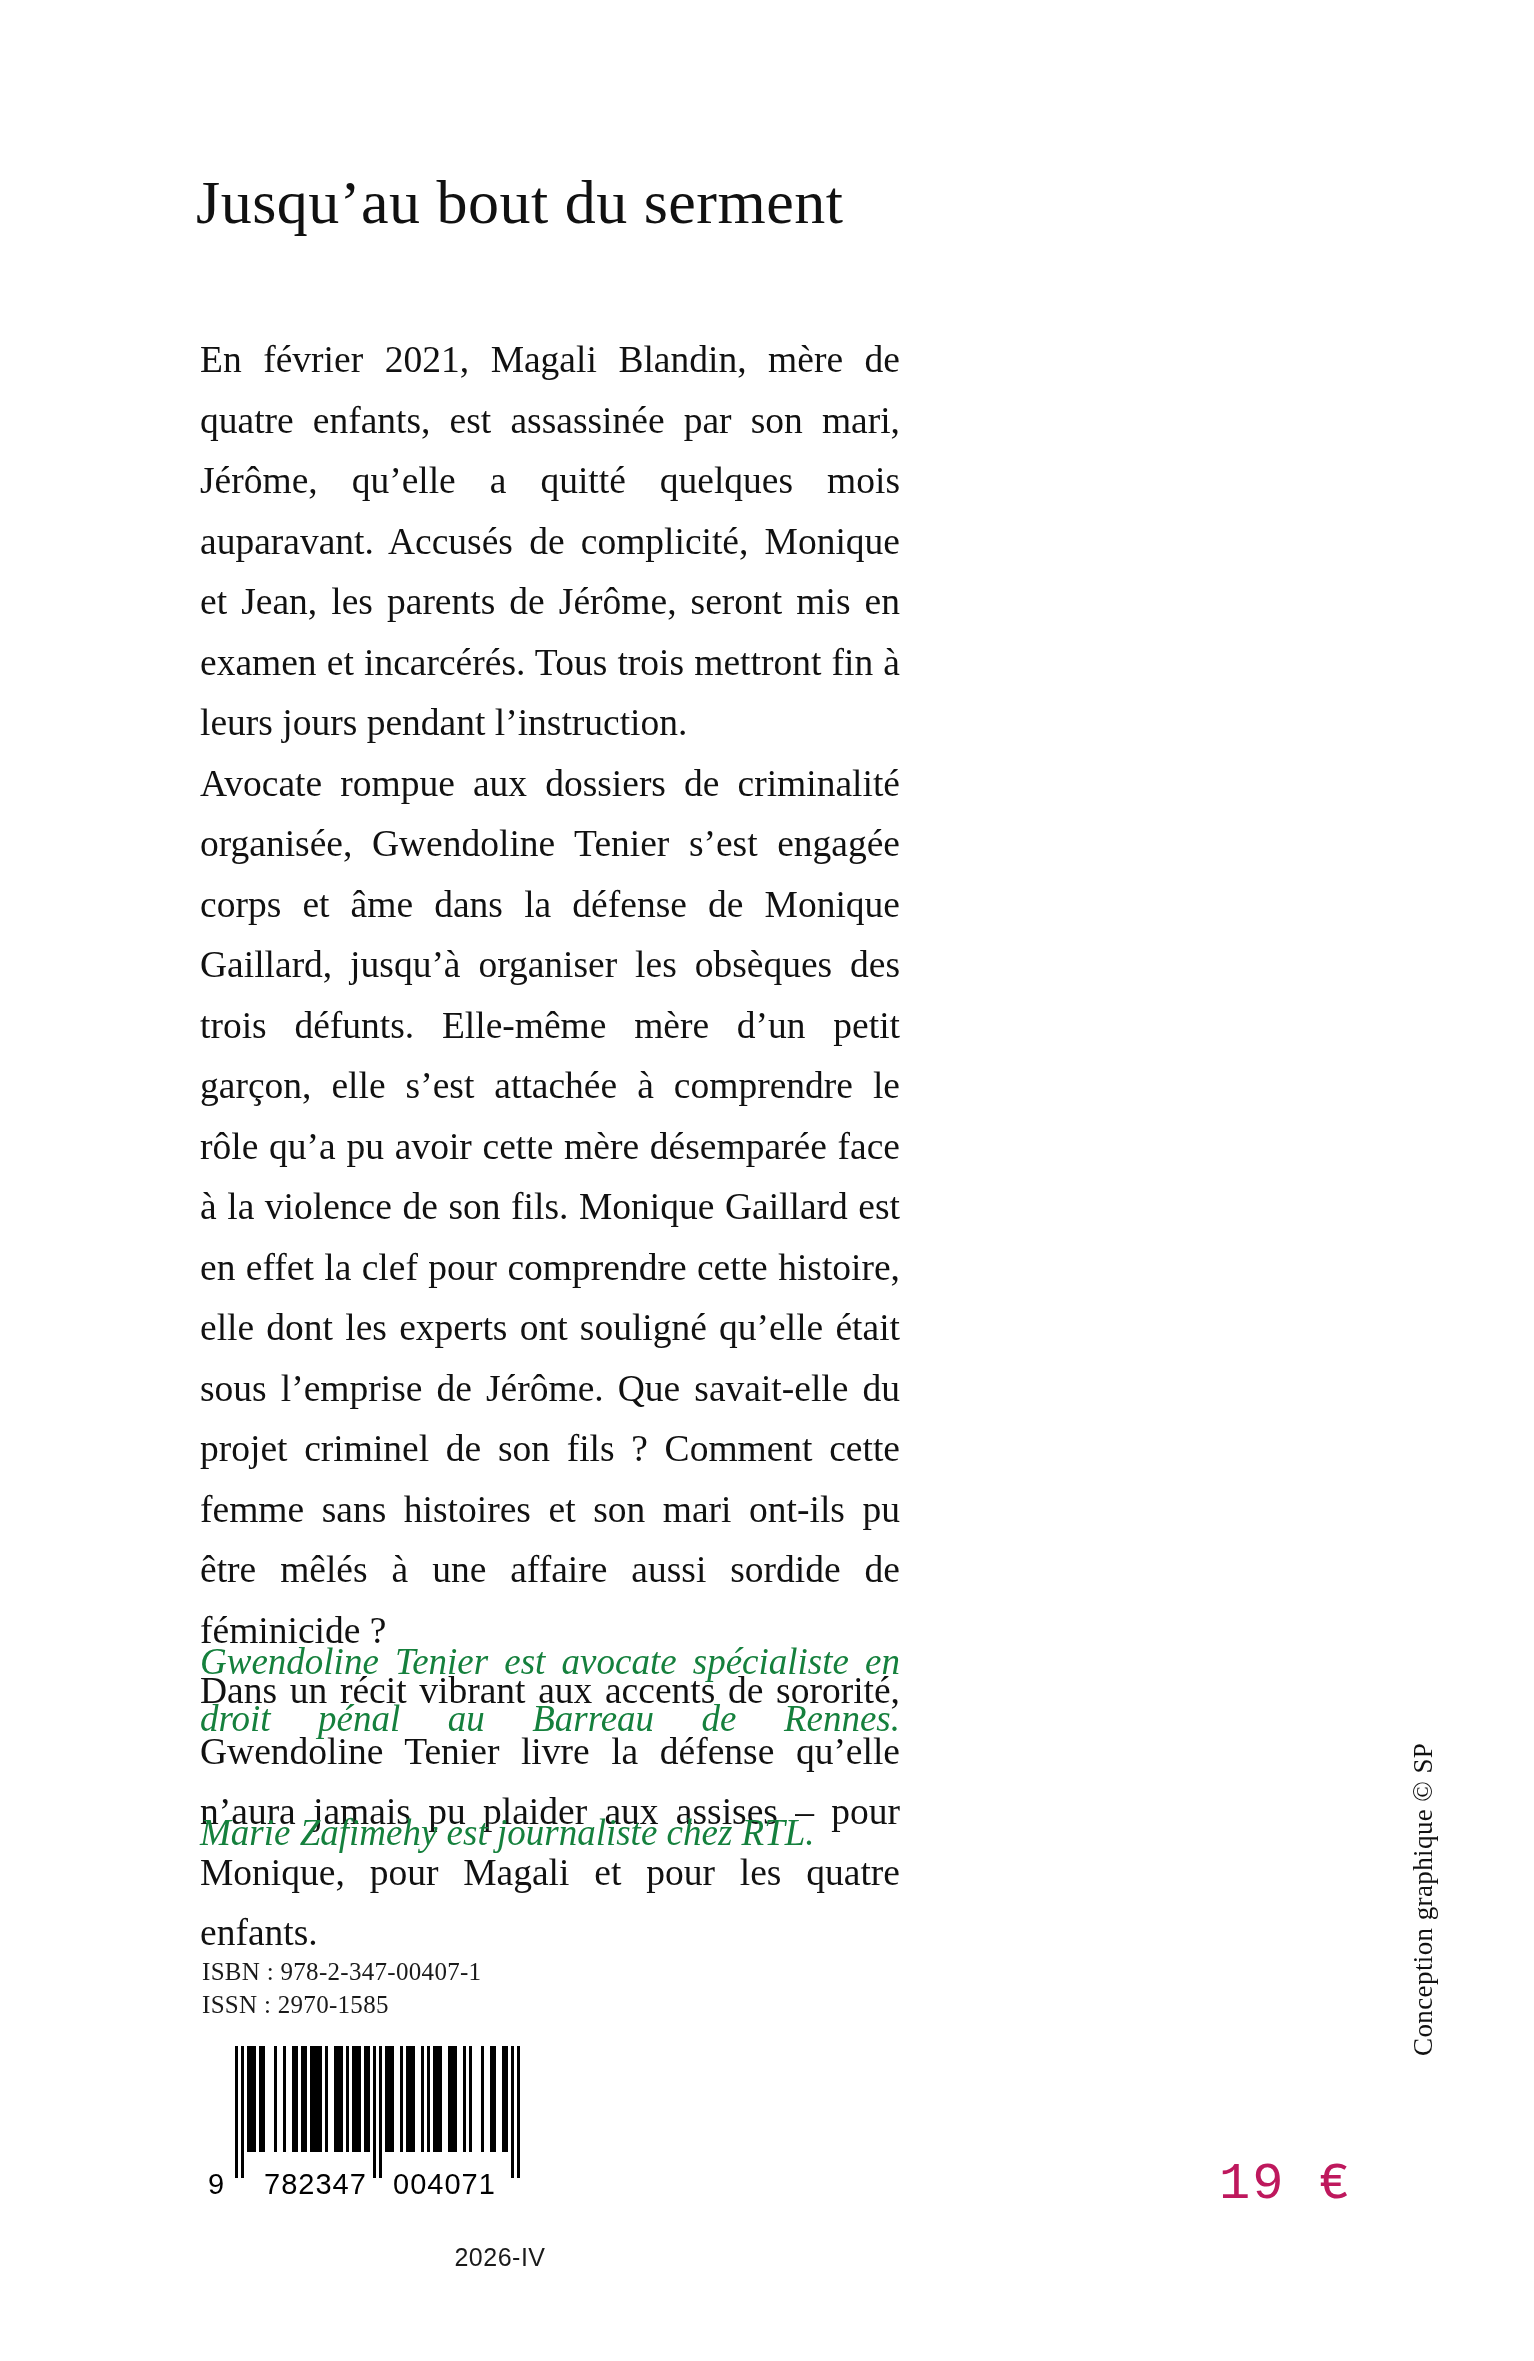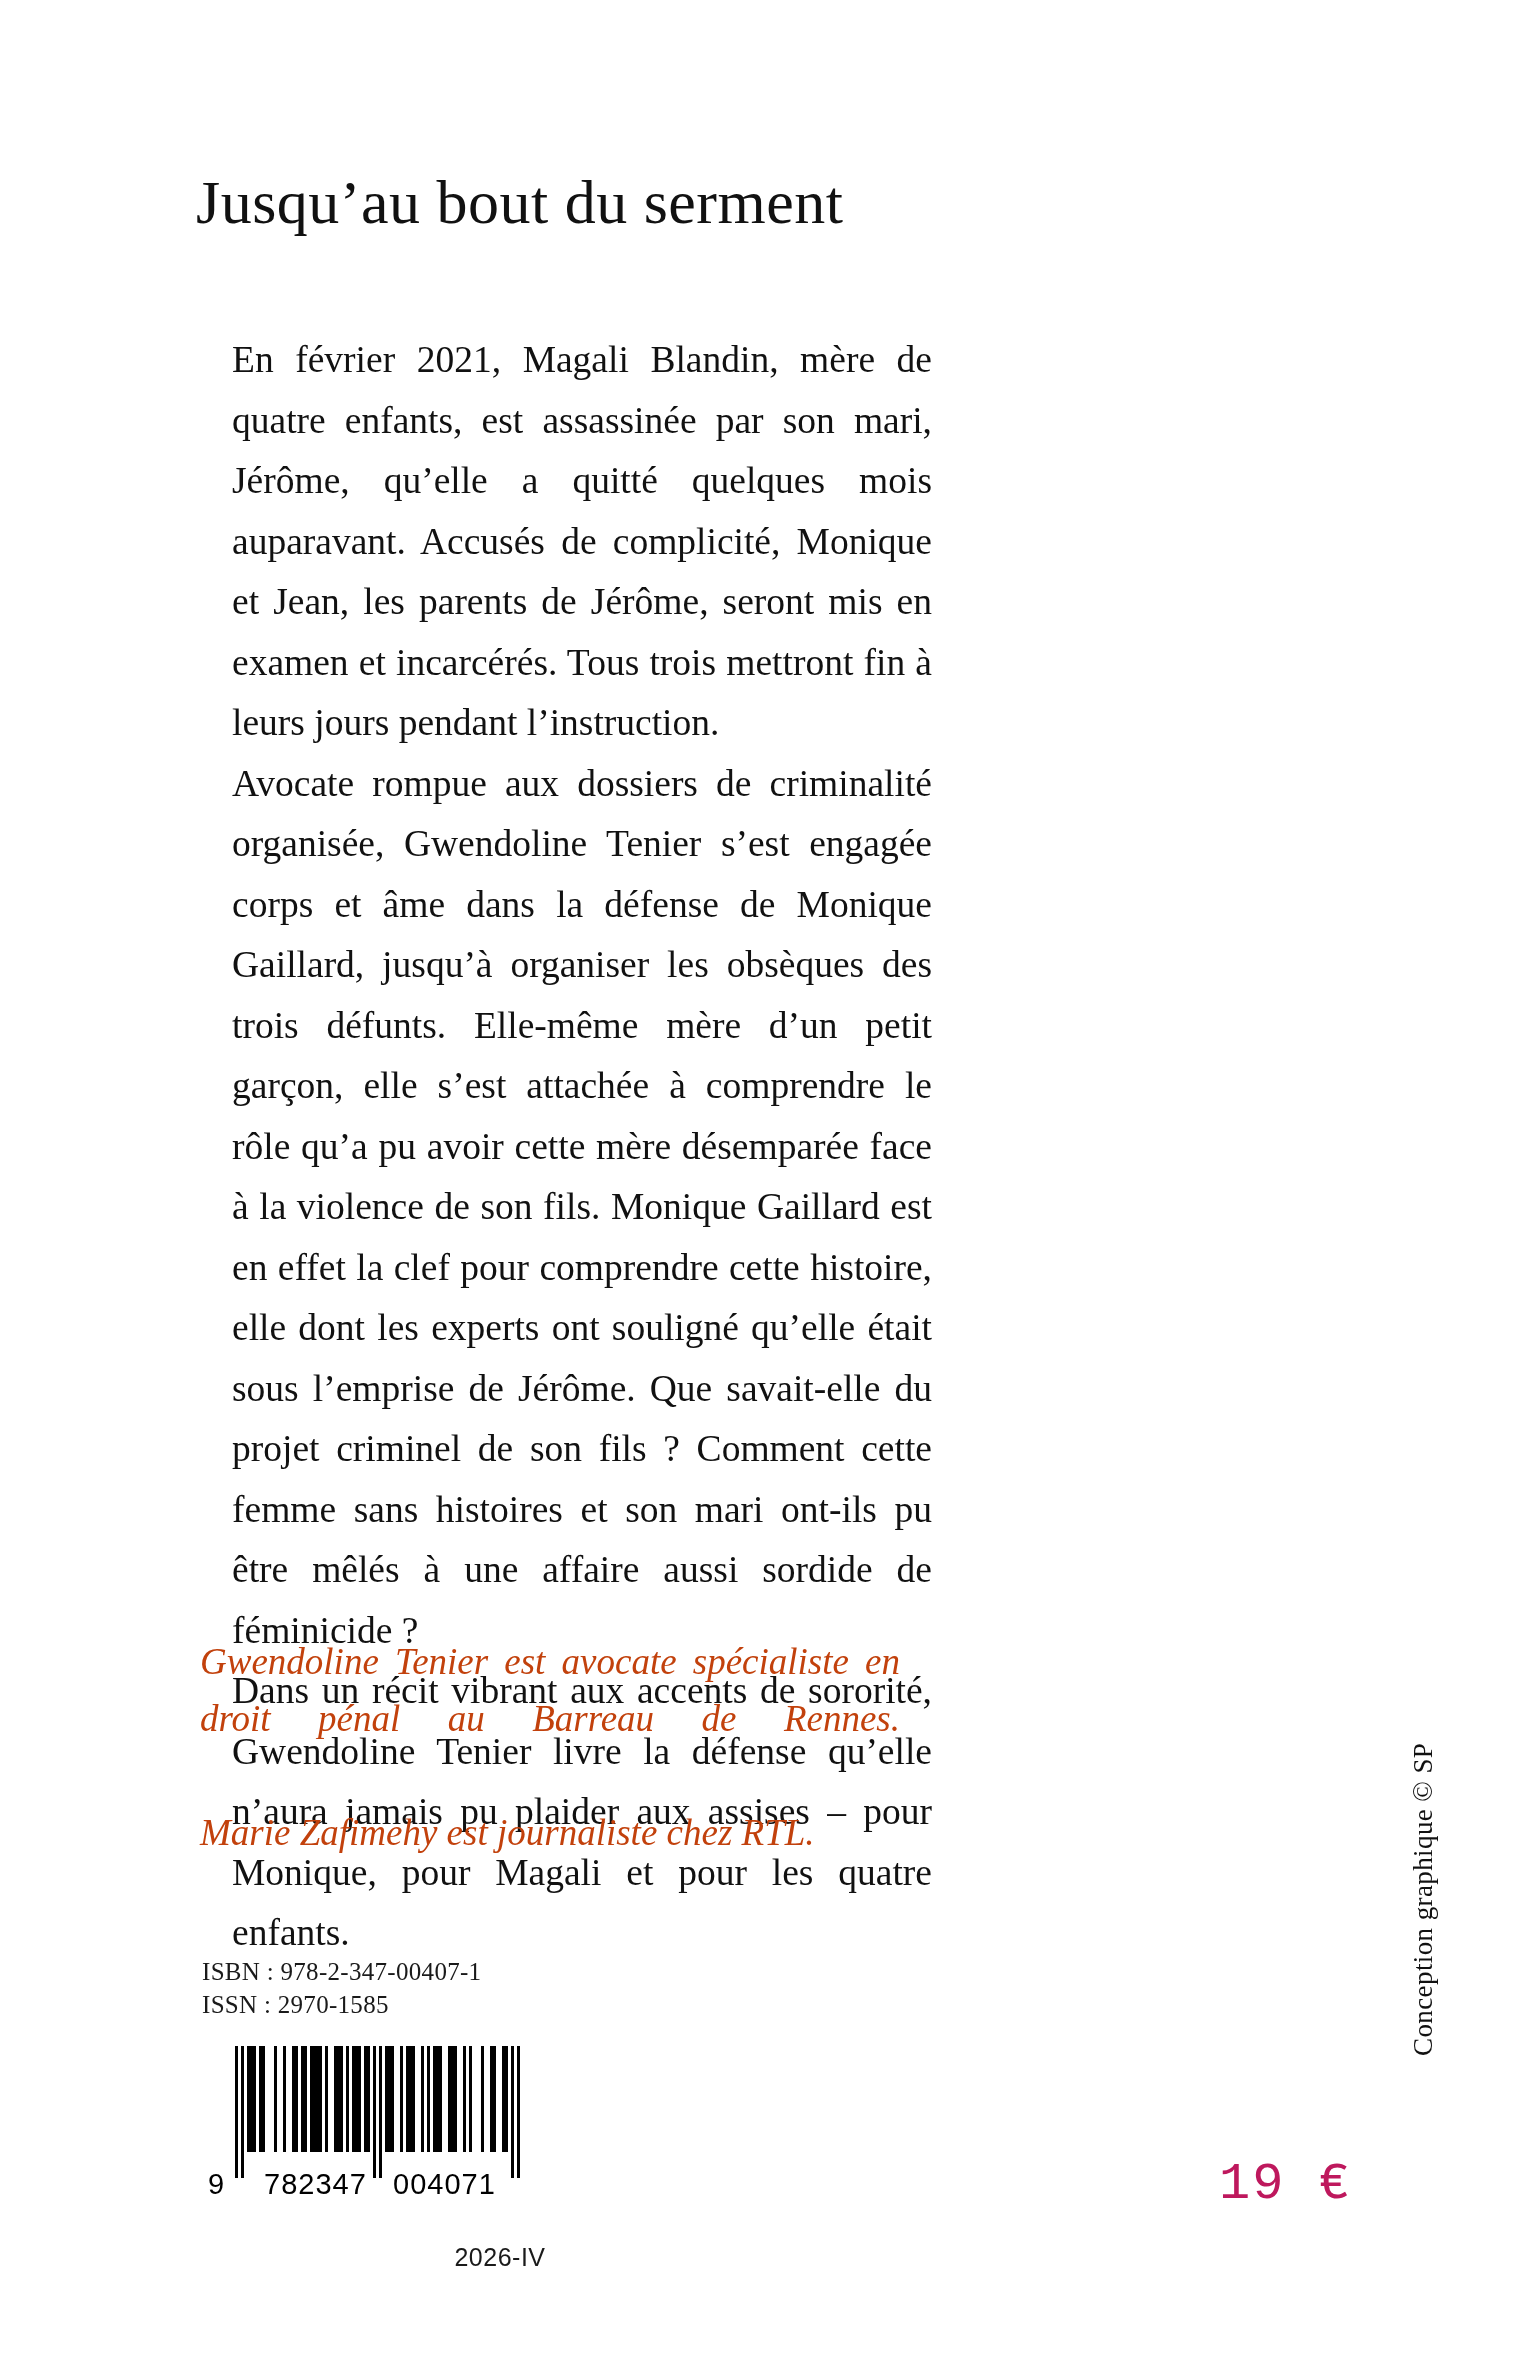--- a/index.html
+++ b/index.html
@@ -41,21 +41,20 @@
     position: absolute;
     left: 200px;
     top: 330px;
     width: 700px;
     font-size: 37.5px;
     line-height: 60.5px;
     text-align: justify;
     text-justify: inter-word;
     color: #111111;
     hyphens: none;
-    margin-left: 32px;
   }
   .blurb p {
     margin: 0;
     text-align: justify;
   }
   .blurb p.last-para {
     text-align: justify;
   }
   .blurb p.last-para::after {
     content: "";
@@ -65,21 +64,21 @@
 
   
   .bio {
     position: absolute;
     left: 200px;
     top: 1633px;
     width: 700px;
     font-style: italic;
     font-size: 37px;
     line-height: 57px;
-    color: #c2410c;
+    color: #15803d;
   }
   .bio p { margin: 0; }
   .bio p.justified {
     text-align: justify;
   }
   .bio p.justified::after {
     content: "";
     display: inline-block;
     width: 100%;
   }

